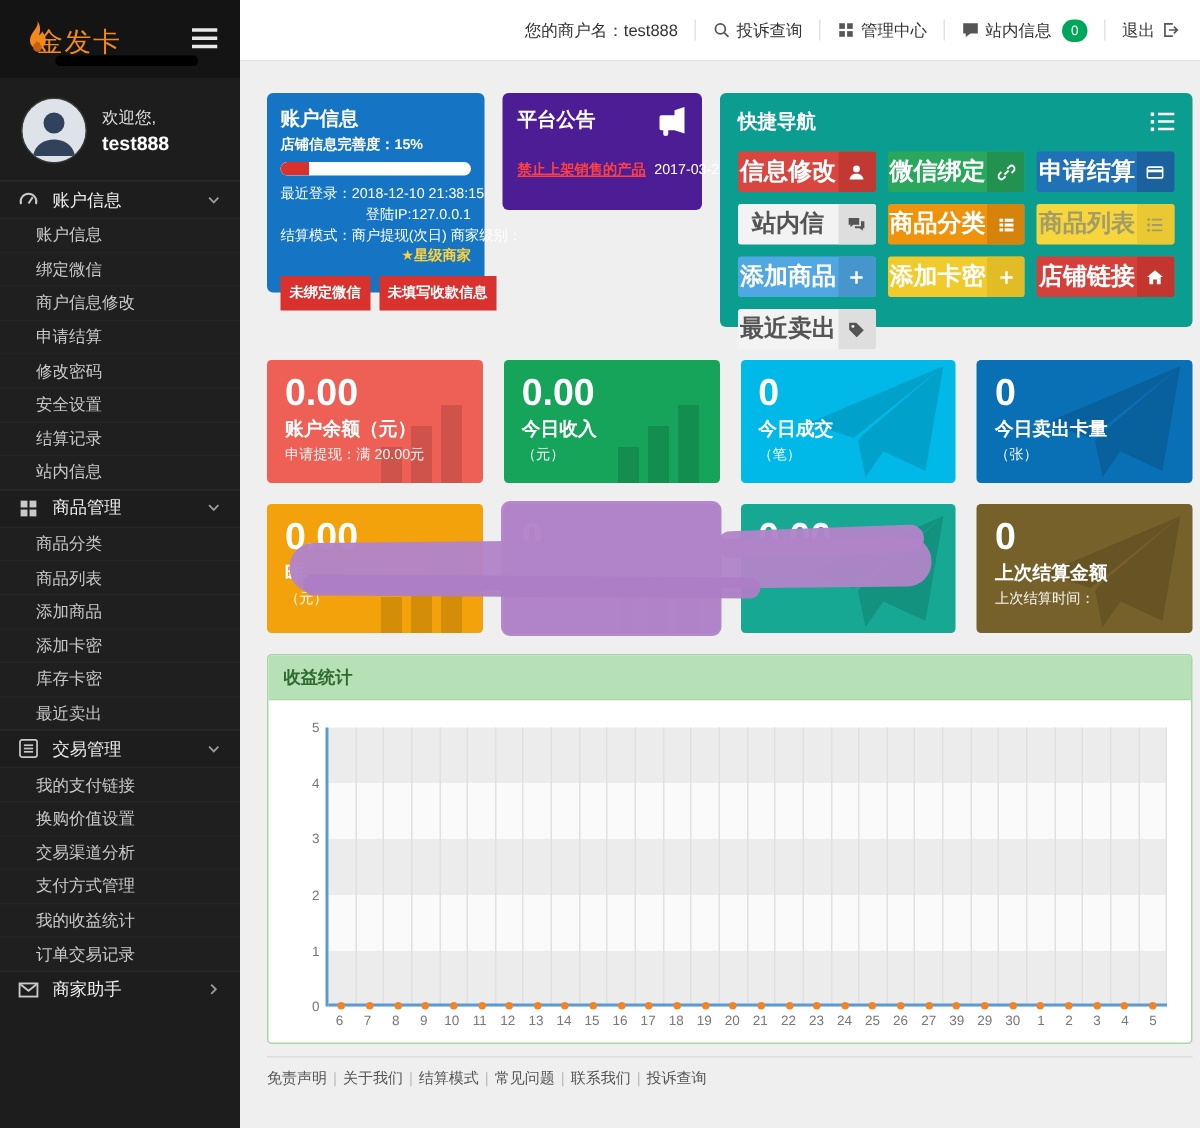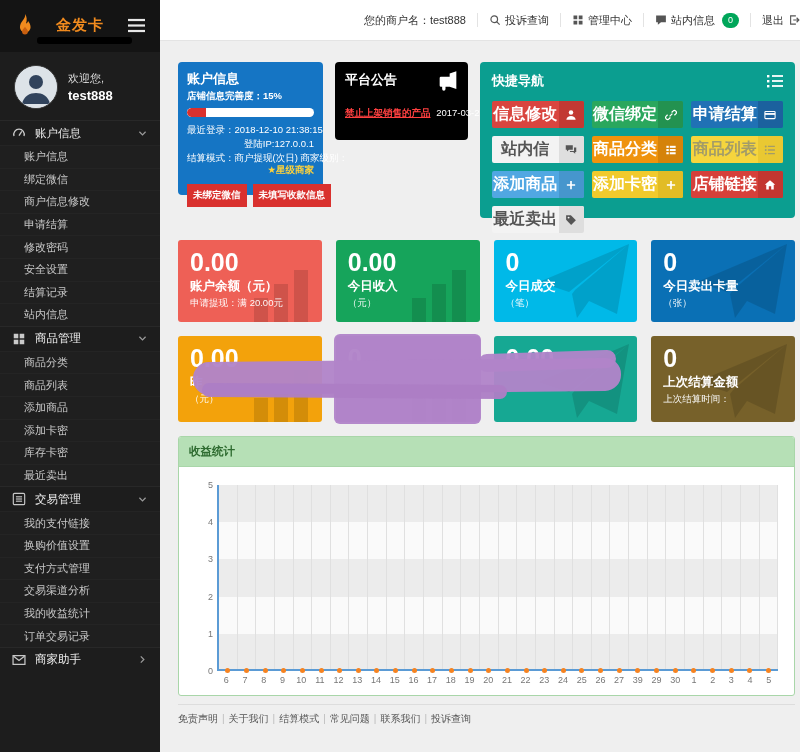--- a/index.html
+++ b/index.html
@@ -2,55 +2,55 @@
 <html><head>
 <meta charset="utf-8">
 <style>
   html,body{margin:0;padding:0;width:800px;height:752px;overflow:hidden;background:#efefef;
     font-family:"Liberation Sans","DejaVu Sans",sans-serif;position:relative}
   svg{display:block}
   
   .sidebar{position:absolute;left:0;top:0;width:160px;height:752px;background:#1d1d1d}
   .brand{position:relative;height:52px;background:#141414}
   .flame{position:absolute;left:14px;top:13px;width:22px;height:26px}
-  .brand-title{position:absolute;left:56px;top:16px;font-size:15px;font-weight:bold;color:#f08a1e;letter-spacing:1px}
+  .brand-title{position:absolute;left:24px;top:16px;font-size:18px;font-weight:normal;color:#f08a1e;letter-spacing:1px}
   .smudge{position:absolute;left:37px;top:37px;width:95px;height:7px;background:#000;border-radius:3px}
   .burger{position:absolute;right:15px;top:18px;width:17px;height:15px;color:#e8e8e8;cursor:pointer}
   .user{display:flex;padding:13px 12px 11px 14px;align-items:center;gap:10px}
   .avatar{width:42px;height:42px;border-radius:50%;background:#cfd6dc;overflow:hidden;flex:none;border:1px solid #3a3a3a}
   .uw{font-size:11px;color:#ddd}.un{font-size:13px;color:#fff;font-weight:bold;margin-top:2px}
   .m-head{height:24px;display:flex;align-items:center;padding:0 12px;color:#efefef;font-size:11.5px;
     border-top:1px solid #282828;background:#1d1d1d;cursor:pointer}
   .mi{width:14px;height:14px;margin-right:9px;color:#c9c9c9;flex:none}
   .ml{flex:1;white-space:nowrap}
   .mc{width:11px;height:11px;color:#9a9a9a;flex:none}
   .m-item{height:21.6px;display:flex;align-items:center;padding-left:24px;color:#c9c9c9;font-size:11px;
     border-top:1px solid #242424;background:#1f1f1f;cursor:pointer;white-space:nowrap}
   
   .main{position:absolute;left:160px;top:0;width:640px;height:752px;background:#efefef}
   .navbar{height:40px;background:#fff;border-bottom:1px solid #e4e4e4;display:flex;align-items:center;
-    justify-content:flex-end;font-size:11px;color:#333}
+    justify-content:flex-end;padding-right:14px;font-size:11px;color:#333}
   .nav-item{display:flex;align-items:center;gap:4px;margin-left:11px;cursor:pointer;white-space:nowrap}
   .nav-label{white-space:nowrap}
   .nav-sep{width:1px;height:14px;background:#e3e3e3;margin-left:11px}
   .nico{width:12px;height:12px;color:#555}
   .badge{background:#00a65a;color:#fff;font-size:9px;line-height:1;padding:3px 6px;border-radius:9px;margin-left:3px}
   .content{position:absolute;left:18px;top:62px;width:617px}
   .row1{display:flex;gap:12px;align-items:flex-start}
   .panel-acc{width:145px;height:133px;box-sizing:border-box;background:#1575c4;border-radius:4px;color:#fff;padding:8px 9px}
   .acc-title{font-size:13px;font-weight:bold}
   .acc-sub{font-size:9.5px;margin-top:2px;font-weight:bold}
   .progress{height:9px;background:#fff;border-radius:5px;margin:5px 0 6px 0;overflow:hidden}
   .progress-fill{height:100%;background:#d9312e;border-radius:5px 0 0 5px}
   .acc-line{font-size:9.5px;text-align:right;line-height:1.45;white-space:nowrap}
   .acc-level{font-size:9.5px;text-align:right;color:#ffd23a;font-weight:bold}
   .acc-btns{display:flex;gap:6px;margin-top:7px}
   .warn-btn{background:#d9312e;color:#fff;font-size:9.5px;font-weight:bold;padding:5px 6px;border-radius:0;
     border:none;cursor:pointer;white-space:nowrap;font-family:inherit}
-  .panel-ann{width:133px;height:78px;box-sizing:border-box;background:#000000;border-radius:4px;color:#fff;padding:9px 10px}
+  .panel-ann{width:133px;height:78px;box-sizing:border-box;background:#4c1d95;border-radius:4px;color:#fff;padding:9px 10px}
   .ann-head{display:flex;justify-content:space-between;align-items:flex-start}
   .ann-title{font-size:13px;font-weight:bold}
   .mega{width:20px;height:20px;color:#fff}
   .ann-line{margin-top:16px;font-size:9.5px;white-space:nowrap}
   .ann-link{color:#ff4040;font-weight:bold;text-decoration:underline;cursor:pointer}
   .ann-date{color:#fff;margin-left:3px}
   .panel-qn{flex:1;height:156px;box-sizing:border-box;background:#0b9e90;border-radius:4px;color:#fff;padding:10px 12px}
   .qn-head{display:flex;justify-content:space-between;align-items:center}
   .qn-title{font-size:13px;font-weight:bold}
   .qn-ico{width:16px;height:14px;color:#fff;cursor:pointer}
@@ -187,22 +187,22 @@
         </span>
     <span class="ml">交易管理</span>
     <span class="mc">
           <svg viewBox="0 0 16 16">
             <path d="M3.5 5.5L8 10l4.5-4.5" fill="none" stroke="currentColor" stroke-width="1.8"></path>
           </svg>
         </span>
       </div>
       <div class="m-item">我的支付链接</div>
       <div class="m-item">换购价值设置</div>
+      <div class="m-item">交易渠道分析</div>
       <div class="m-item">支付方式管理</div>
-      <div class="m-item">交易渠道分析</div>
       <div class="m-item">我的收益统计</div>
       <div class="m-item">订单交易记录</div>
       <div class="m-head">
     <span class="mi">
           <svg viewBox="0 0 16 16">
             <rect x="1.2" y="3" width="13.6" height="10" fill="none" stroke="currentColor" stroke-width="1.4"></rect>
             <path d="M1.8 3.6L8 8.6l6.2-5" fill="none" stroke="currentColor" stroke-width="1.4"></path>
           </svg>
         </span>
     <span class="ml">商家助手</span>

